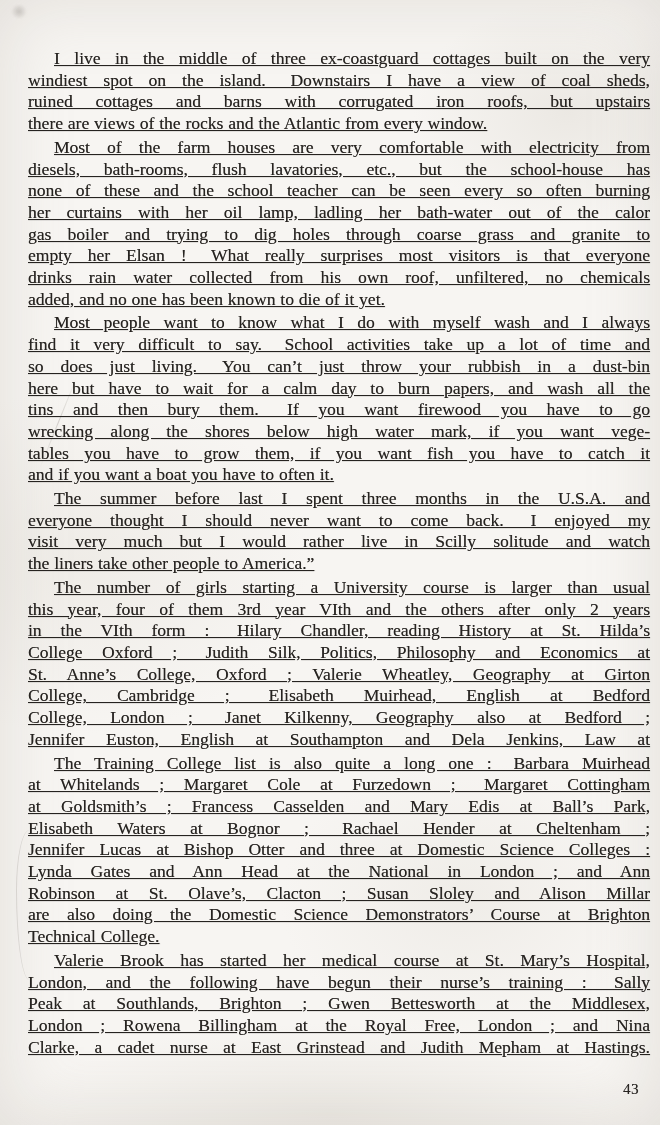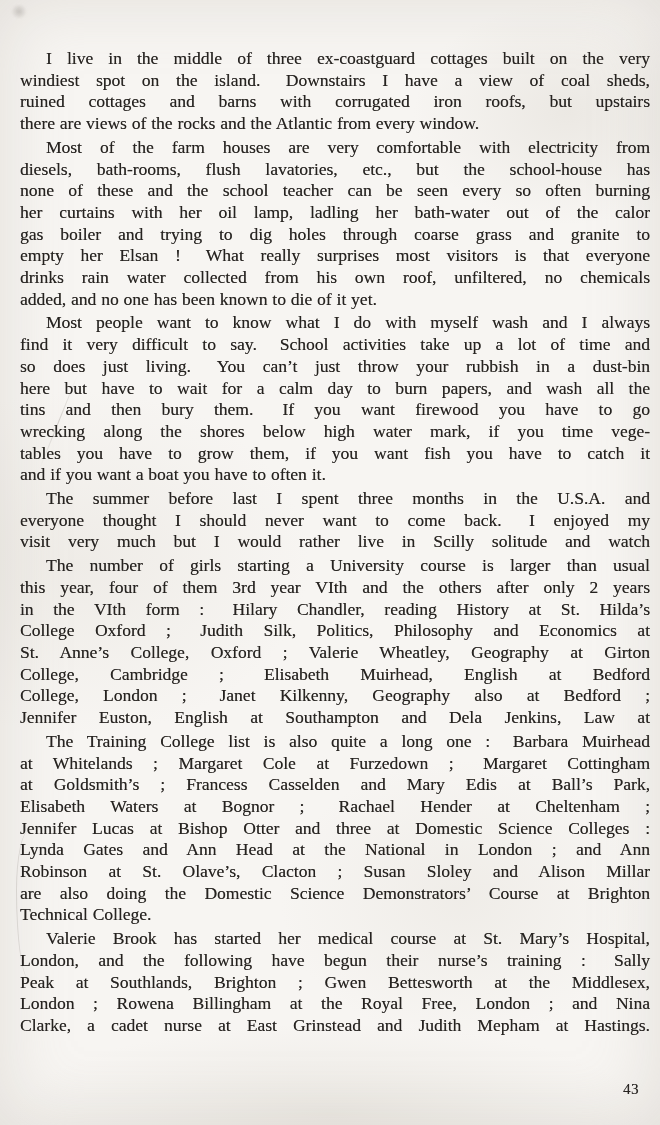--- a/index.html
+++ b/index.html
@@ -20,21 +20,21 @@
     box-shadow: inset 0 0 70px rgba(172,166,156,.28);
     overflow:hidden;
     font-family:"Liberation Serif","DejaVu Serif",serif;
     color:var(--ink);
   }
   .text-column{
     position:absolute;
     left:20px; top:48px;
     width:630px;
   }
-  p.para{margin:0 0 2px 0;padding:0;}
+  p.para{margin:0 0 2px 8px;padding:0;text-decoration:underline;}
   .line{
     display:block;
     font-size:17.5px;
     line-height:21.7px;
     word-spacing:.5px;
     text-align:justify;
     text-align-last:justify;
     -moz-text-align-last:justify;
     text-shadow:.2px .2px .35px rgba(38,35,32,.55);
   }
@@ -93,28 +93,29 @@
         <span class="line">empty her Elsan !  What really surprises most visitors is that everyone</span>
         <span class="line">drinks rain water collected from his own roof, unfiltered, no chemicals</span>
         <span class="line short">added, and no one has been known to die of it yet.</span>
       </p>
       <p class="para">
         <span class="line first">Most people want to know what I do with myself wash and I always</span>
         <span class="line">find it very difficult to say.  School activities take up a lot of time and</span>
         <span class="line">so does just living.  You can’t just throw your rubbish in a dust-bin</span>
         <span class="line">here but have to wait for a calm day to burn papers, and wash all the</span>
         <span class="line">tins and then bury them.  If you want firewood you have to go</span>
-        <span class="line">wrecking along the shores below high water mark, if you time vege-</span>
+        <span class="line">wrecking along the shores below high water mark, if you want vege-</span>
         <span class="line">tables you have to grow them, if you want fish you have to catch it</span>
         <span class="line short">and if you want a boat you have to often it.</span>
       </p>
       <p class="para">
         <span class="line first">The summer before last I spent three months in the U.S.A. and</span>
         <span class="line">everyone thought I should never want to come back.  I enjoyed my</span>
         <span class="line">visit very much but I would rather live in Scilly solitude and watch</span>
+        <span class="line short">the liners take other people to America.”</span>
       </p>
       <p class="para">
         <span class="line first">The number of girls starting a University course is larger than usual</span>
         <span class="line">this year, four of them 3rd year VIth and the others after only 2 years</span>
         <span class="line">in the VIth form :  Hilary Chandler, reading History at St. Hilda’s</span>
         <span class="line">College Oxford ;  Judith Silk, Politics, Philosophy and Economics at</span>
         <span class="line">St. Anne’s College, Oxford ; Valerie Wheatley, Geography at Girton</span>
         <span class="line">College, Cambridge ;  Elisabeth Muirhead, English at Bedford</span>
         <span class="line">College, London ;  Janet Kilkenny, Geography also at Bedford ;</span>
         <span class="line">Jennifer Euston, English at Southampton and Dela Jenkins, Law at</span>

